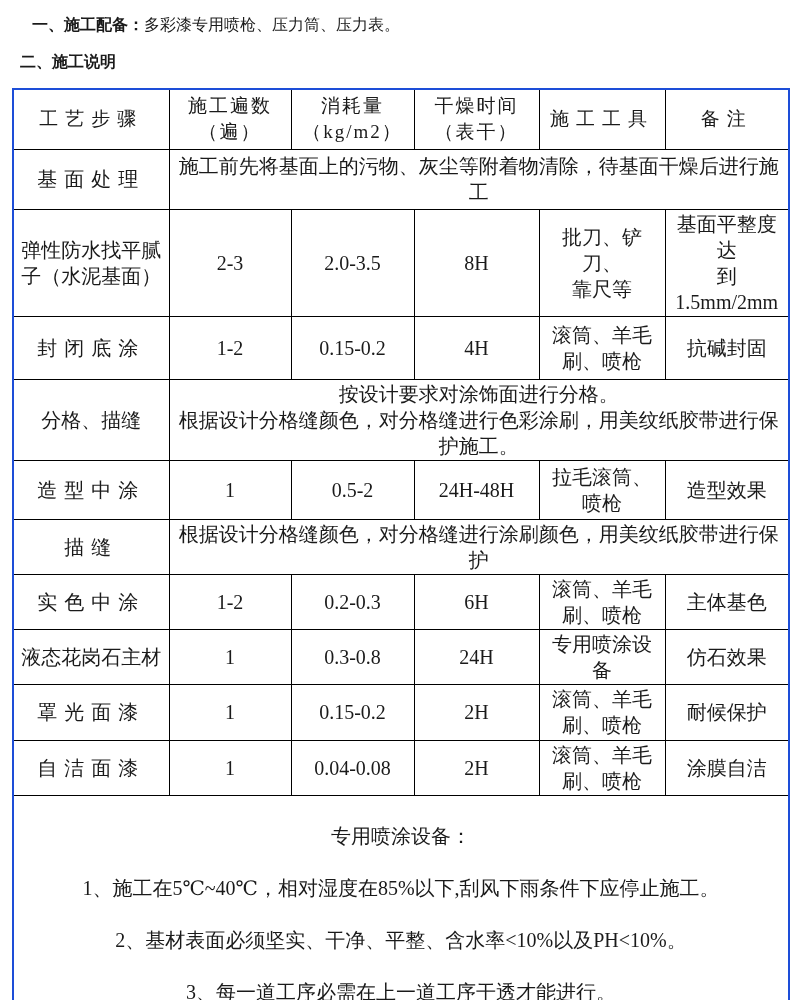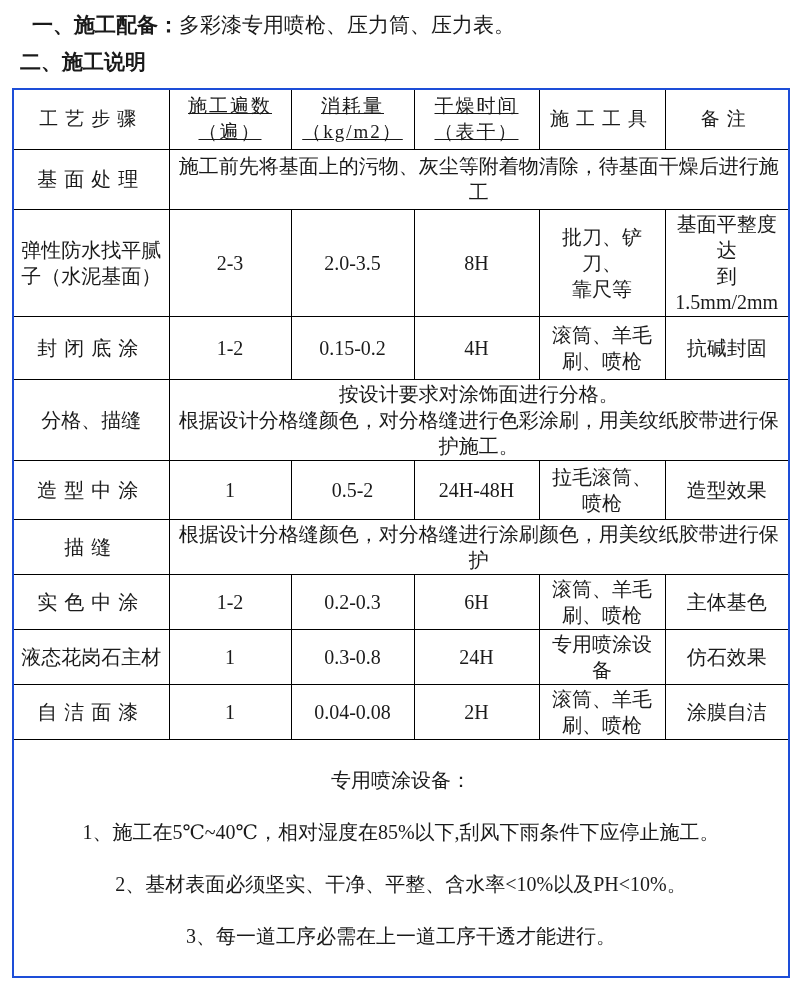--- a/index.html
+++ b/index.html
@@ -1,39 +1,39 @@
 <!DOCTYPE html>
 <html><head>
 <meta charset="utf-8">
 <style>
   html, body { margin: 0; padding: 0; background: #ffffff; }
   .page {
     width: 800px; height: 1000px; background: #ffffff;
     color: #1a1a1a; overflow: hidden; position: relative;
     font-family: "Liberation Serif", "DejaVu Serif", serif;
   }
-  .h { font-size: 21px; line-height: 24px; margin: 0; padding-left: 32px; }
+  .h { font-size: 16px; line-height: 24px; margin: 0; padding-left: 32px; }
   .h1 { padding-top: 13px; }
   .h2 { padding-top: 13px; padding-left: 20px; }
   .lbl { font-weight: bold; }
   table.proc {
     border-collapse: collapse; table-layout: fixed;
     width: 776px; margin: 14px 0 0 12px;
     border: 2px solid #1d4ed8;
   }
   .proc td {
     border: 1px solid #000;
     font-size: 20px; line-height: 26px;
     text-align: center; vertical-align: middle;
     white-space: pre-line; padding: 1px 3px;
     overflow: hidden;
   }
   .proc td.head { font-size: 19px; line-height: 26px; }
   .sp  { letter-spacing: 7px; padding-left: 10px; }   
-  .sp2 { letter-spacing: 2px; text-decoration: underline; }
+  .sp2 { letter-spacing: 2px; }
   .tl  { text-align: left; padding-left: 5px; padding-right: 2px; }
   .tools { text-align: left; padding-left: 8px; padding-right: 10px; line-height: 27px; }
   .desc  { text-align: left; padding-left: 8px; padding-right: 4px; line-height: 30px; }
   .notes {
     text-align: left; vertical-align: top;
     padding: 4px 10px; font-size: 19px; line-height: 31px;
   }
   .para { font-size: 20px; line-height: 24px; margin: 0; padding: 24px 0 0 32px; }
   .para .lbl { letter-spacing: 1px; }
 </style>
@@ -128,20 +128,29 @@
 
       <tr style="height:47px">
         <td class="tl">液态花岗石主材</td>
         <td>1</td>
         <td>0.3-0.8</td>
         <td>24H</td>
         <td class="tools">专用喷涂设备</td>
         <td>仿石效果</td>
       </tr>
 
+      <tr style="height:56px">
+        <td class="sp">罩光面漆</td>
+        <td>1</td>
+        <td>0.15-0.2</td>
+        <td>2H</td>
+        <td class="tools">滚筒、羊毛
+刷、喷枪</td>
+        <td>耐候保护</td>
+      </tr>
 
       <tr style="height:54px">
         <td class="sp">自洁面漆</td>
         <td>1</td>
         <td>0.04-0.08</td>
         <td>2H</td>
         <td class="tools">滚筒、羊毛
 刷、喷枪</td>
         <td>涂膜自洁</td>
       </tr>

